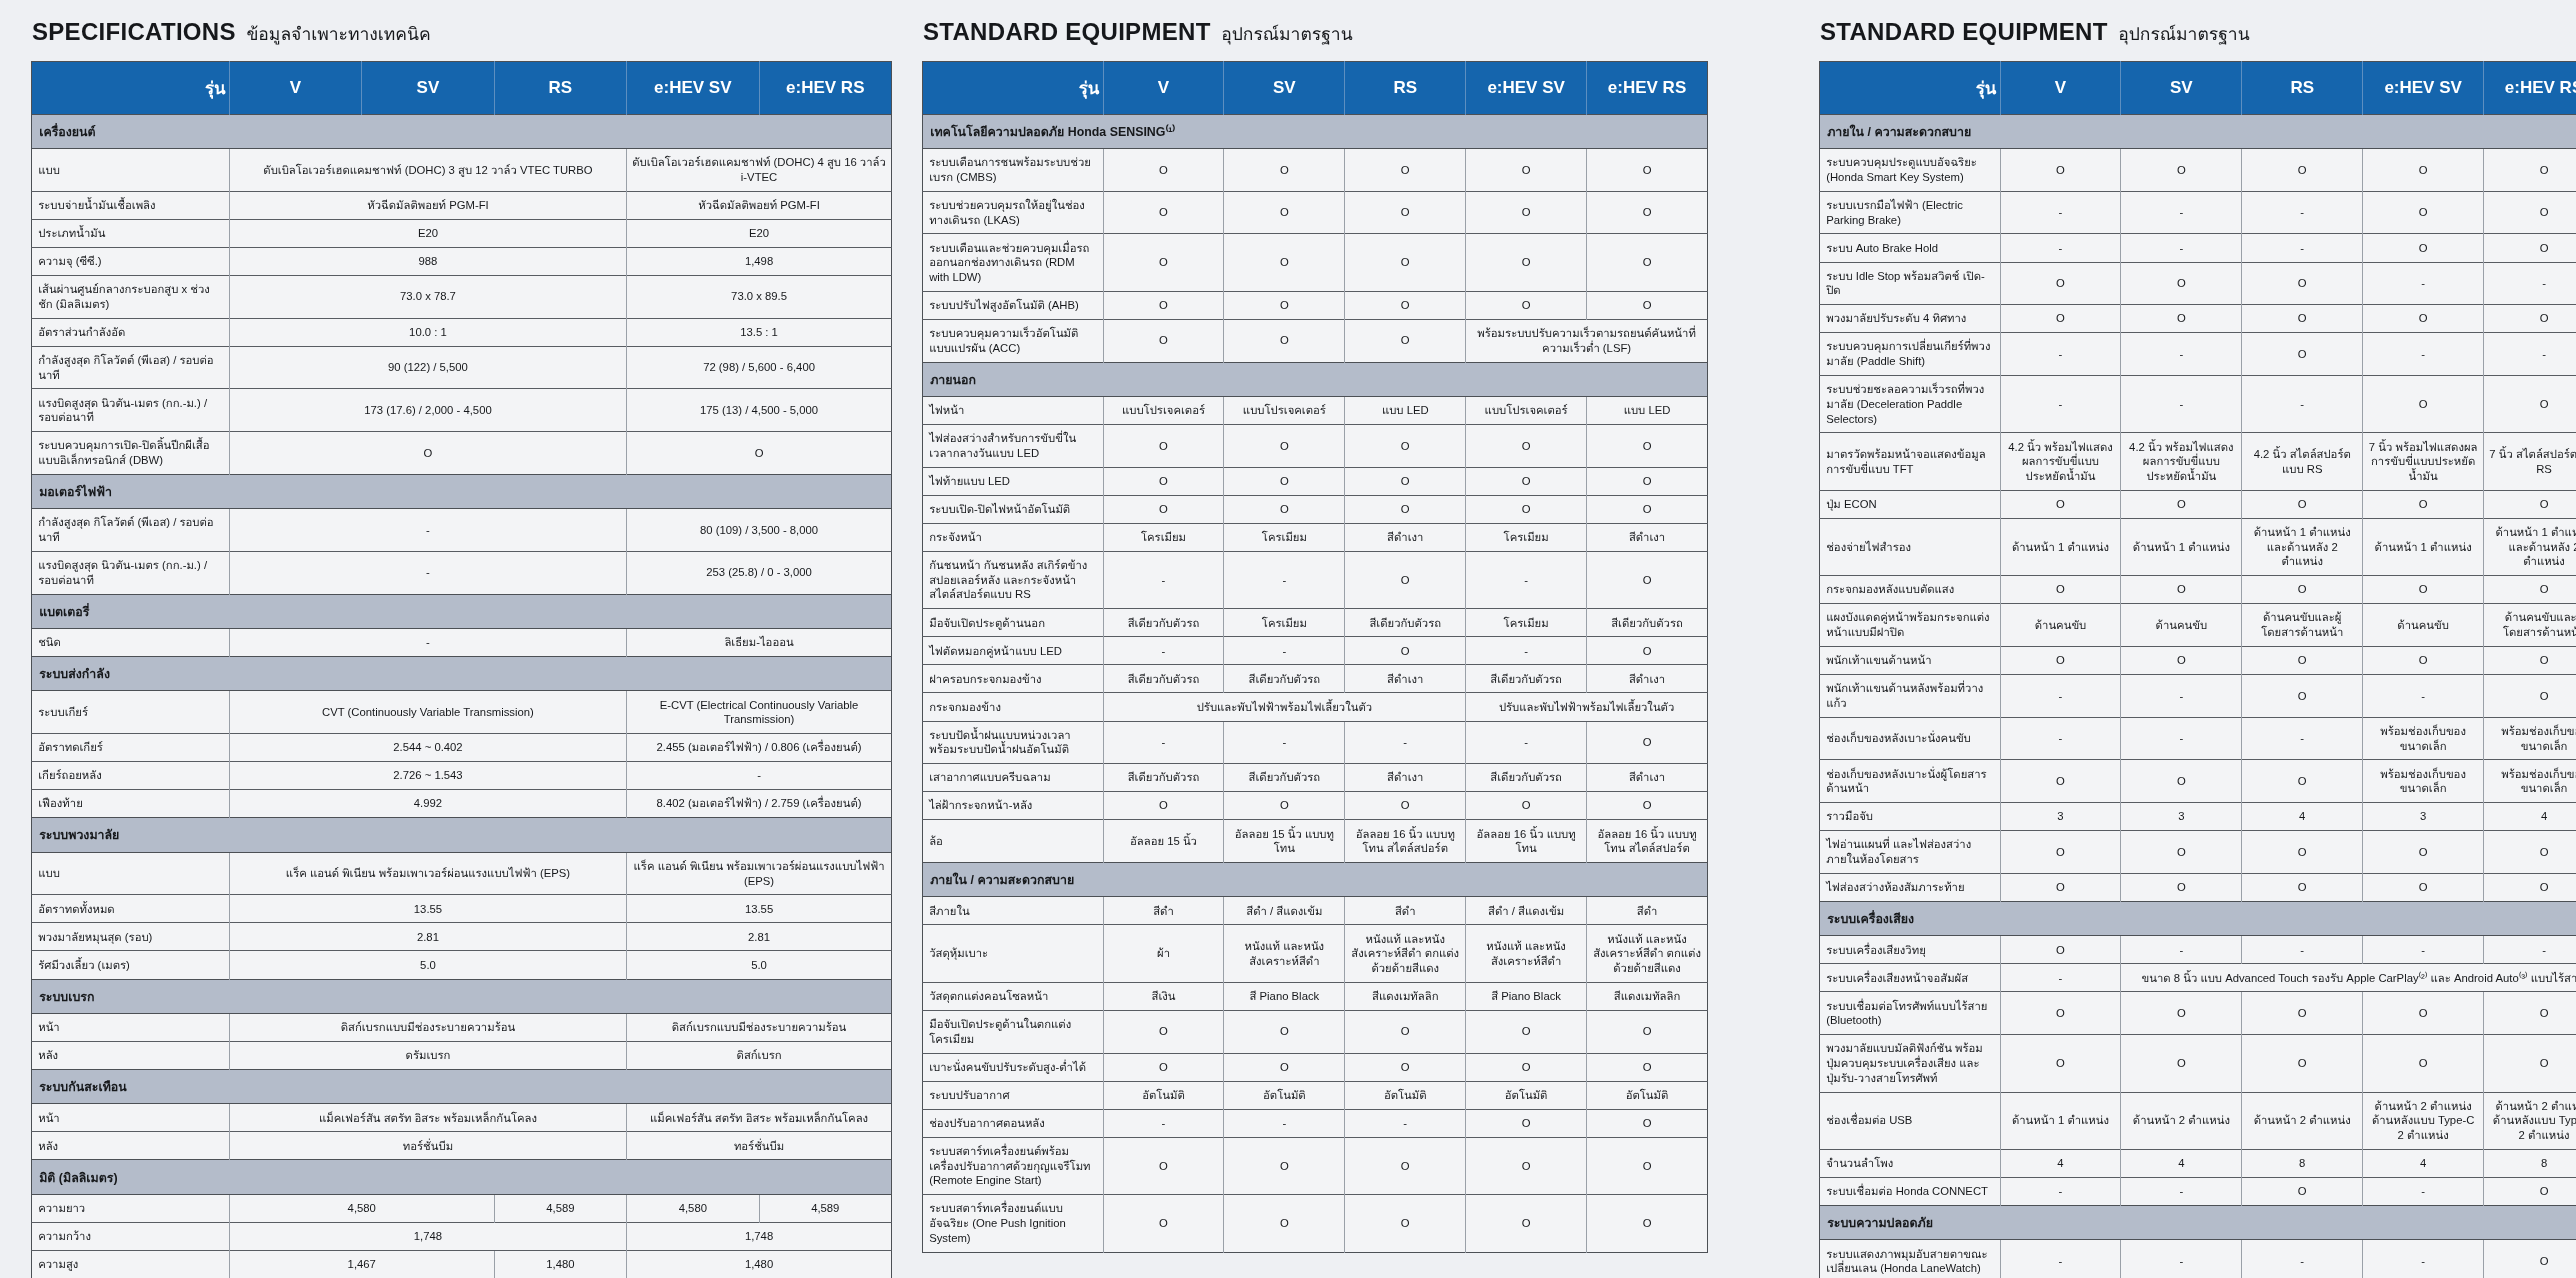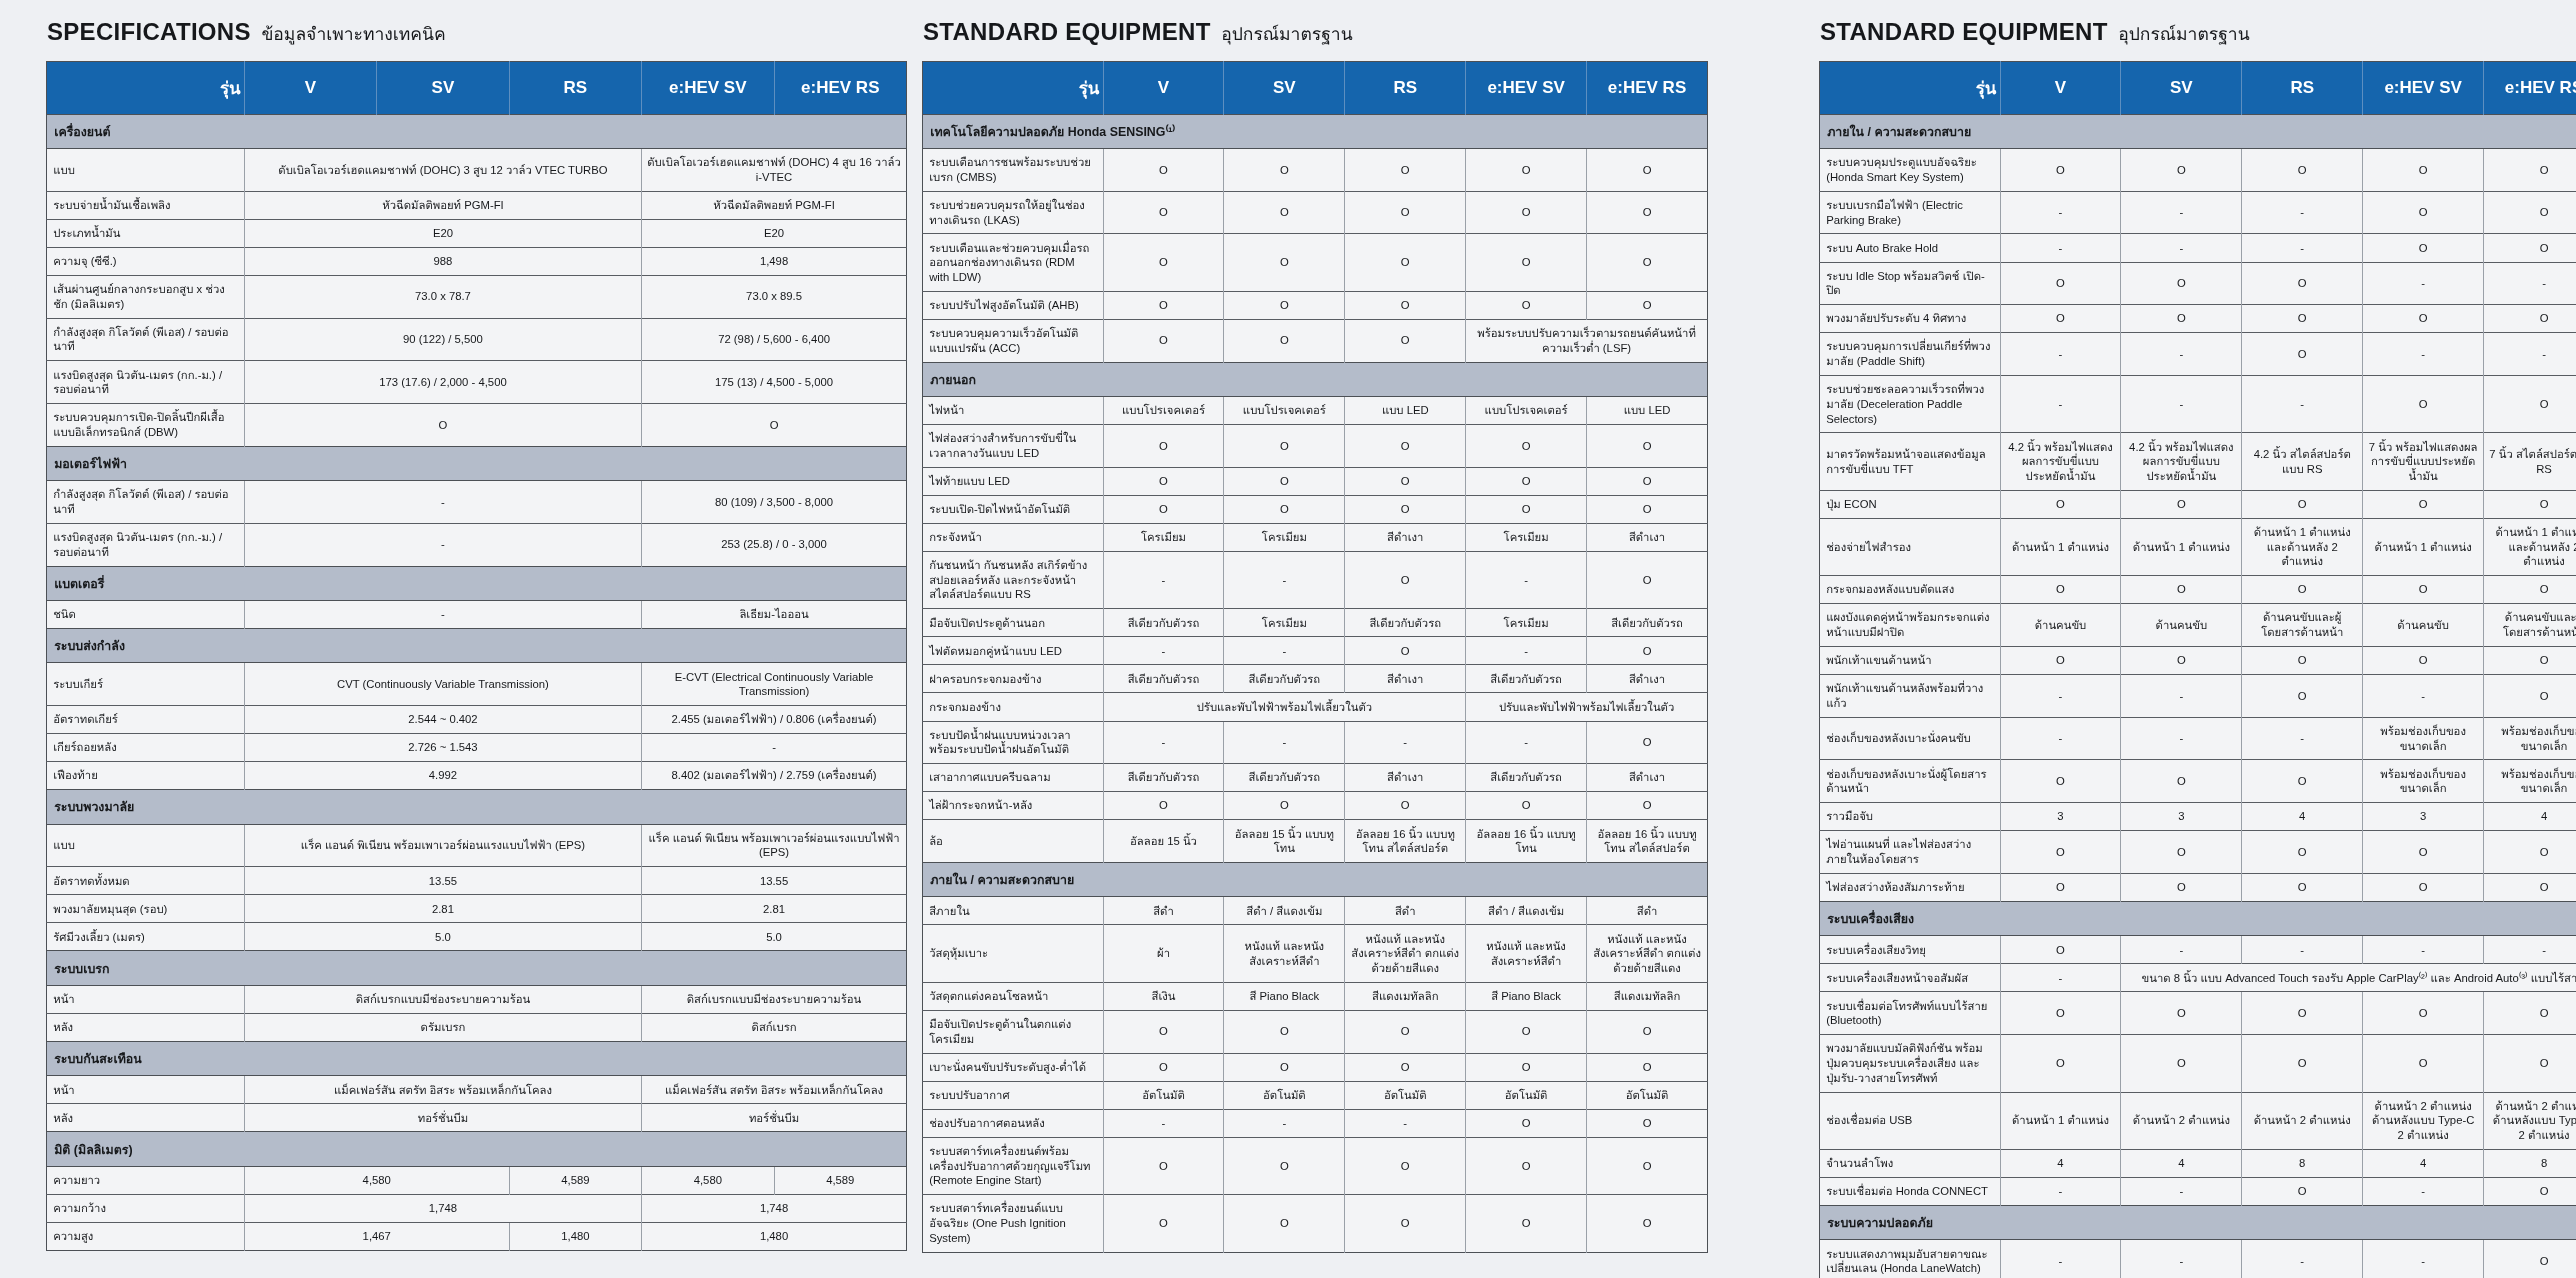--- a/index.html
+++ b/index.html
@@ -5,21 +5,21 @@
   html,body{margin:0;padding:0;}
   body{
     width:3615px;height:1279px;
     background:#eef0f3;
     font-family:"Liberation Sans", sans-serif;
     color:#16181b;
     overflow:hidden;
     position:relative;
   }
   .panel{position:absolute;top:17.5px;}
-  .panel.p0{left:46px;width:861px;}
+  .panel.p0{left:31px;width:861px;}
   .panel.p1{left:922px;width:786px;}
   .panel.p2{left:1819px;width:786px;}
   .ttl{margin:0 0 13.4px 1px;white-space:nowrap;}
   .ttl .en{font-weight:bold;font-size:24px;letter-spacing:0.3px;}
   .ttl .th{font-size:17.5px;margin-left:7.2px;font-weight:normal;}
   table.spec{width:100%;border-collapse:collapse;table-layout:fixed;
     border:1.5px solid #4c5055;background:#f3f4f6;}
   table.spec th{
     background:#1565ad;color:#fff;font-size:17px;font-weight:bold;
     padding:12.4px 3.1px;border-left:1px solid #5d8fc0;text-align:center;
@@ -84,20 +84,25 @@
             <td class="lbl">ความจุ (ซีซี.)</td>
             <td class="val" colspan="3">988</td>
             <td class="val" colspan="2">1,498</td>
           </tr>
           <tr>
             <td class="lbl">เส้นผ่านศูนย์กลางกระบอกสูบ x ช่วงชัก (มิลลิเมตร)</td>
             <td class="val" colspan="3">73.0 x 78.7</td>
             <td class="val" colspan="2">73.0 x 89.5</td>
           </tr>
           <tr>
+            <td class="lbl">อัตราส่วนกำลังอัด</td>
+            <td class="val" colspan="3">10.0 : 1</td>
+            <td class="val" colspan="2">13.5 : 1</td>
+          </tr>
+          <tr>
             <td class="lbl">กำลังสูงสุด กิโลวัตต์ (พีเอส) / รอบต่อนาที</td>
             <td class="val" colspan="3">90 (122) / 5,500</td>
             <td class="val" colspan="2">72 (98) / 5,600 - 6,400</td>
           </tr>
           <tr>
             <td class="lbl">แรงบิดสูงสุด นิวตัน-เมตร (กก.-ม.) / รอบต่อนาที</td>
             <td class="val" colspan="3">173 (17.6) / 2,000 - 4,500</td>
             <td class="val" colspan="2">175 (13) / 4,500 - 5,000</td>
           </tr>
           <tr>

